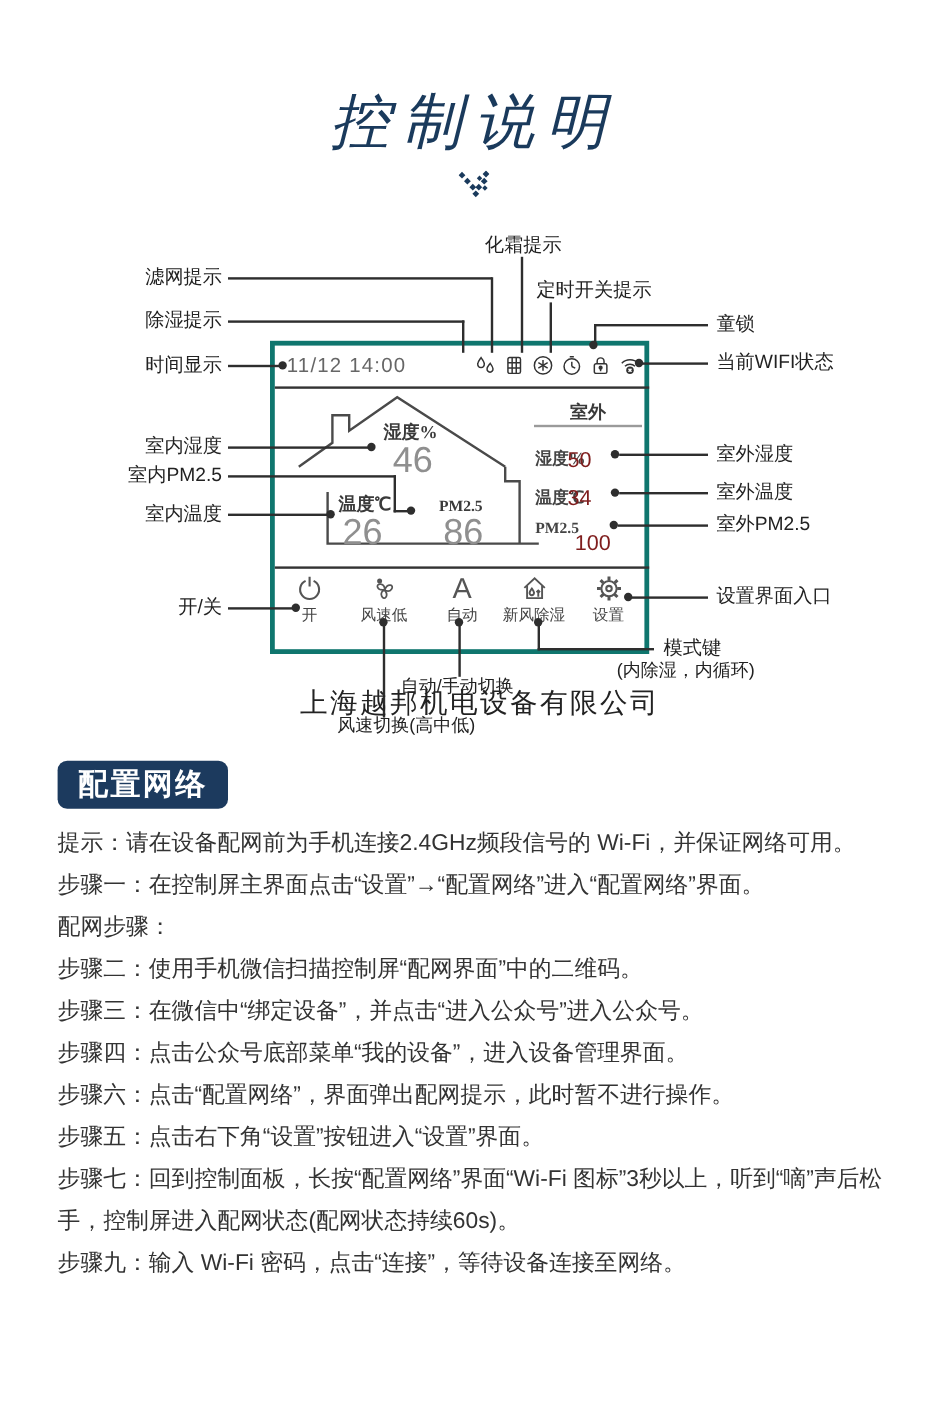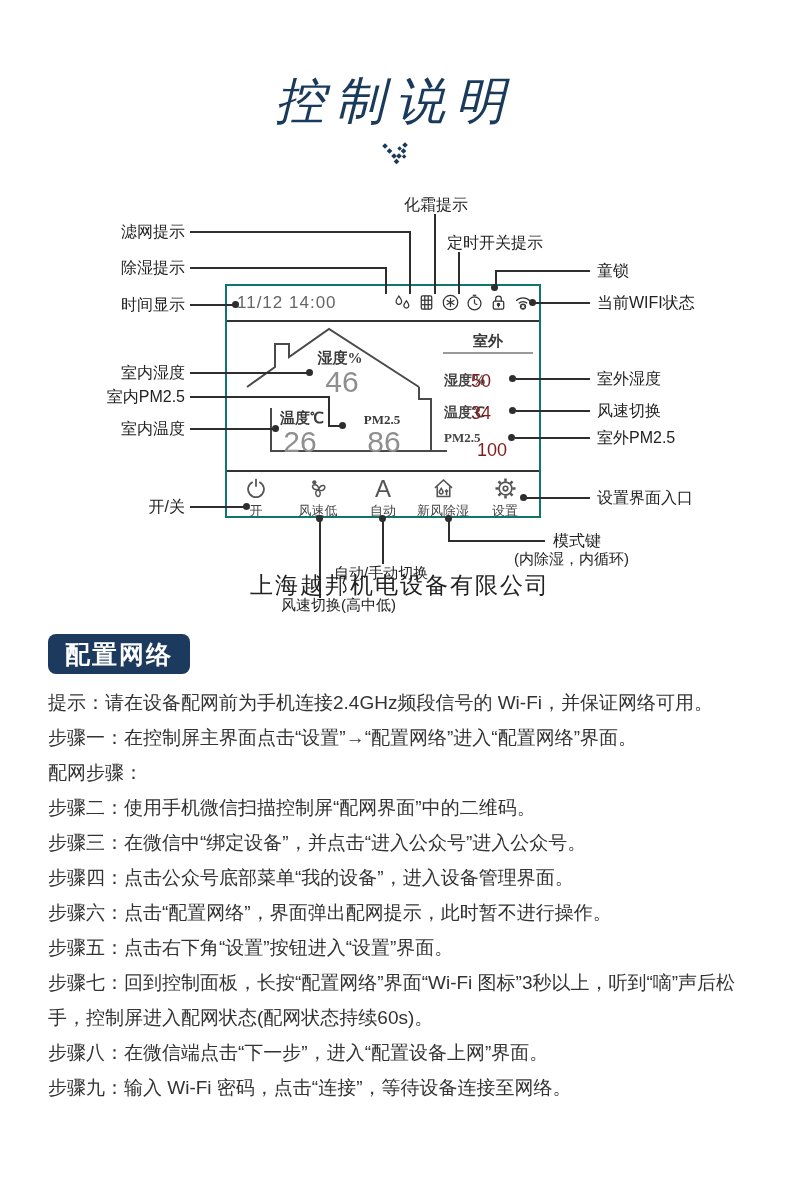--- a/index.html
+++ b/index.html
@@ -10,21 +10,21 @@
   .title-mark{position:absolute;top:142px;left:0;width:100%;text-align:center;}
   
   .lbl{position:absolute;font-size:16px;color:#222;white-space:nowrap;line-height:18px;}
   .lbl-r{text-align:right;width:145px;left:40px;}
   .sm{font-size:15px;}
   
   .hl,.vl{position:absolute;background:#2e2e2e;}
   .hl{height:2px;}.vl{width:2px;}
   .dot{position:absolute;width:7px;height:7px;border-radius:50%;background:#2e2e2e;}
   
-  .screen{position:absolute;left:225px;top:284px;width:316px;height:234px;border:2px solid #0f766e;box-sizing:border-box;background:#fff;}
+  .screen{position:absolute;left:225px;top:284px;width:316px;height:261px;border:4px solid #0f766e;box-sizing:border-box;background:#fff;}
   .topbar{position:absolute;left:0;top:0;width:312px;height:34px;border-bottom:2px solid #333;}
   .time{position:absolute;left:10px;top:0;line-height:34px;font-size:17px;color:#666;letter-spacing:1px;}
   .sticons{position:absolute;right:6px;top:7px;display:flex;gap:5px;align-items:center;}
   .sticons svg{display:block;}
   .serifb{font-family:"Liberation Serif",serif;font-weight:bold;color:#3a3a3a;position:absolute;text-align:center;}
   .bignum{position:absolute;text-align:center;font-size:30px;color:#8f8f8f;font-family:"Liberation Sans",sans-serif;}
   .outrow-l{position:absolute;font-family:"Liberation Serif",serif;font-weight:bold;font-size:14px;color:#444;}
   .outrow-v{position:absolute;width:36px;text-align:left;font-size:18px;color:#7f1d1d;}
   .btnbar{position:absolute;left:0;top:184px;width:312px;height:2px;background:#333;}
   .pbtn{position:absolute;top:188px;width:64px;text-align:center;}
@@ -196,21 +196,21 @@
 <div class="lbl lbl-r" style="top:296px;">时间显示</div>
 <div class="lbl lbl-r" style="top:364px;">室内湿度</div>
 <div class="lbl lbl-r" style="top:388px;">室内PM2.5</div>
 <div class="lbl lbl-r" style="top:420px;">室内温度</div>
 <div class="lbl lbl-r" style="top:498px;">开/关</div>
 <div class="lbl" style="left:404px;top:196px;">化霜提示</div>
 <div class="lbl" style="left:447px;top:234px;">定时开关提示</div>
 <div class="lbl" style="left:597px;top:262px;">童锁</div>
 <div class="lbl" style="left:597px;top:294px;">当前WIFI状态</div>
 <div class="lbl" style="left:597px;top:370px;">室外湿度</div>
-<div class="lbl" style="left:597px;top:402px;">风速切换</div>
+<div class="lbl" style="left:597px;top:402px;">室外温度</div>
 <div class="lbl" style="left:597px;top:429px;">室外PM2.5</div>
 <div class="lbl" style="left:597px;top:489px;">设置界面入口</div>
 <div class="lbl" style="left:553px;top:532px;">模式键</div>
 <div class="lbl sm" style="left:514px;top:550px;">(内除湿，内循环)</div>
 <div class="lbl sm" style="left:334px;top:564px;">自动/手动切换</div>
 <div class="lbl sm" style="left:281px;top:596px;">风速切换(高中低)</div>
 
 <div class="hl" style="left:190px;top:231px;width:220px;"></div>
 <div class="vl" style="left:409px;top:231px;height:63px;"></div>
 <div class="hl" style="left:190px;top:267px;width:197px;"></div>
@@ -256,15 +256,14 @@
 <div class="bodytext">
   <p>提示：请在设备配网前为手机连接2.4GHz频段信号的 Wi-Fi，并保证网络可用。</p>
   <p>步骤一：在控制屏主界面点击“设置”→“配置网络”进入“配置网络”界面。</p>
   <p>配网步骤：</p>
   <p>步骤二：使用手机微信扫描控制屏“配网界面”中的二维码。</p>
   <p>步骤三：在微信中“绑定设备”，并点击“进入公众号”进入公众号。</p>
   <p>步骤四：点击公众号底部菜单“我的设备”，进入设备管理界面。</p>
   <p>步骤六：点击“配置网络”，界面弹出配网提示，此时暂不进行操作。</p>
   <p>步骤五：点击右下角“设置”按钮进入“设置”界面。</p>
   <p>步骤七：回到控制面板，长按“配置网络”界面“Wi-Fi 图标”3秒以上，听到“嘀”声后松手，控制屏进入配网状态(配网状态持续60s)。</p>
-  <p>步骤八：在微信端点击“下一步”，进入“配置设备上网”界面。</p>
   <p>步骤九：输入 Wi-Fi 密码，点击“连接”，等待设备连接至网络。</p>
 </div>
 
 </body></html>

